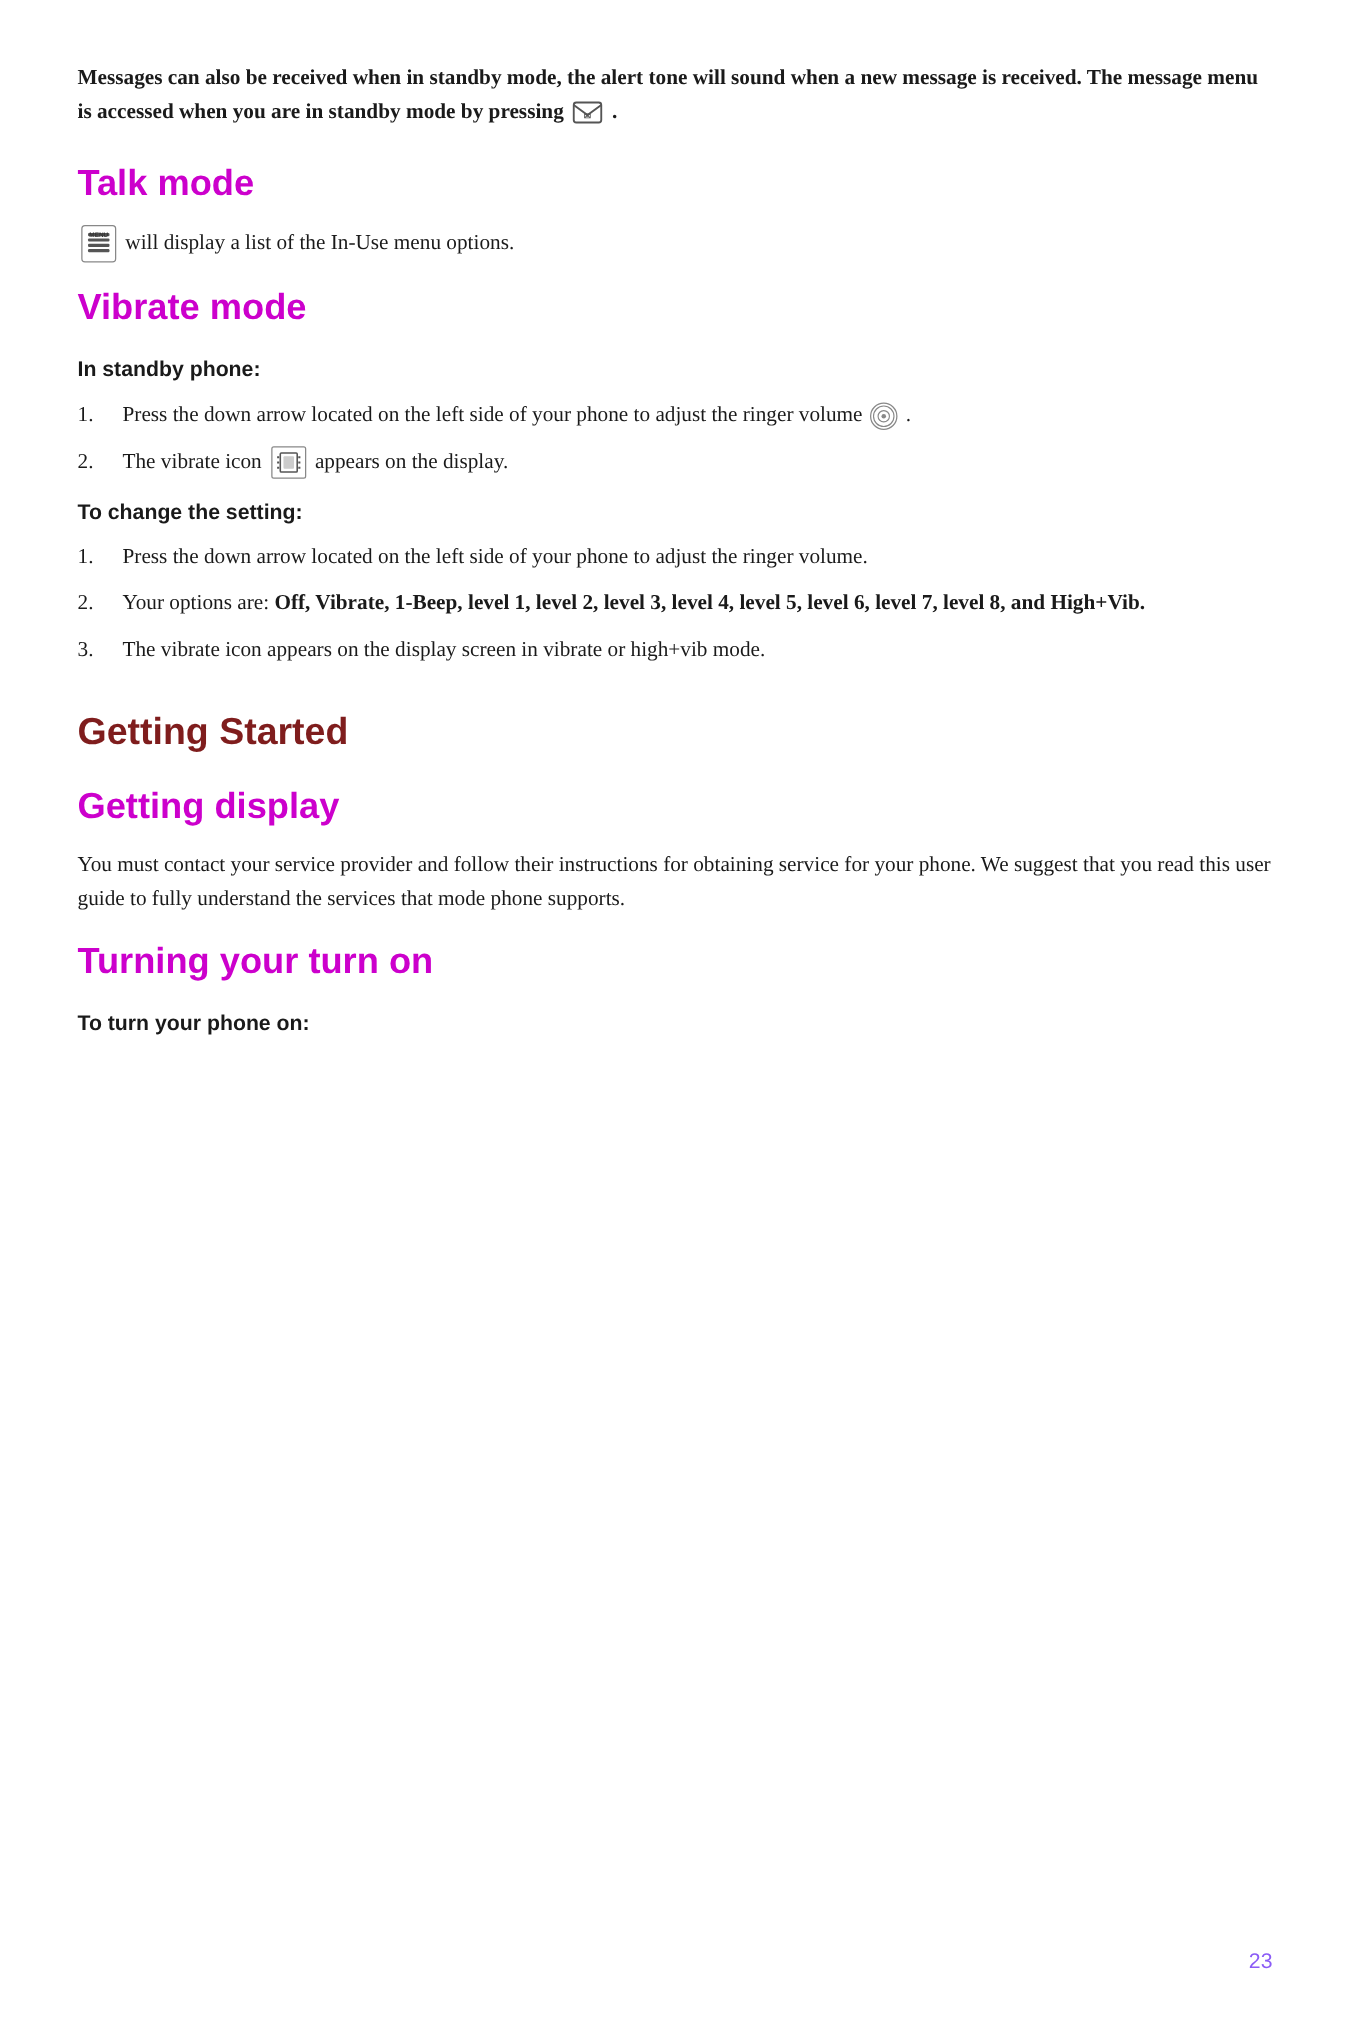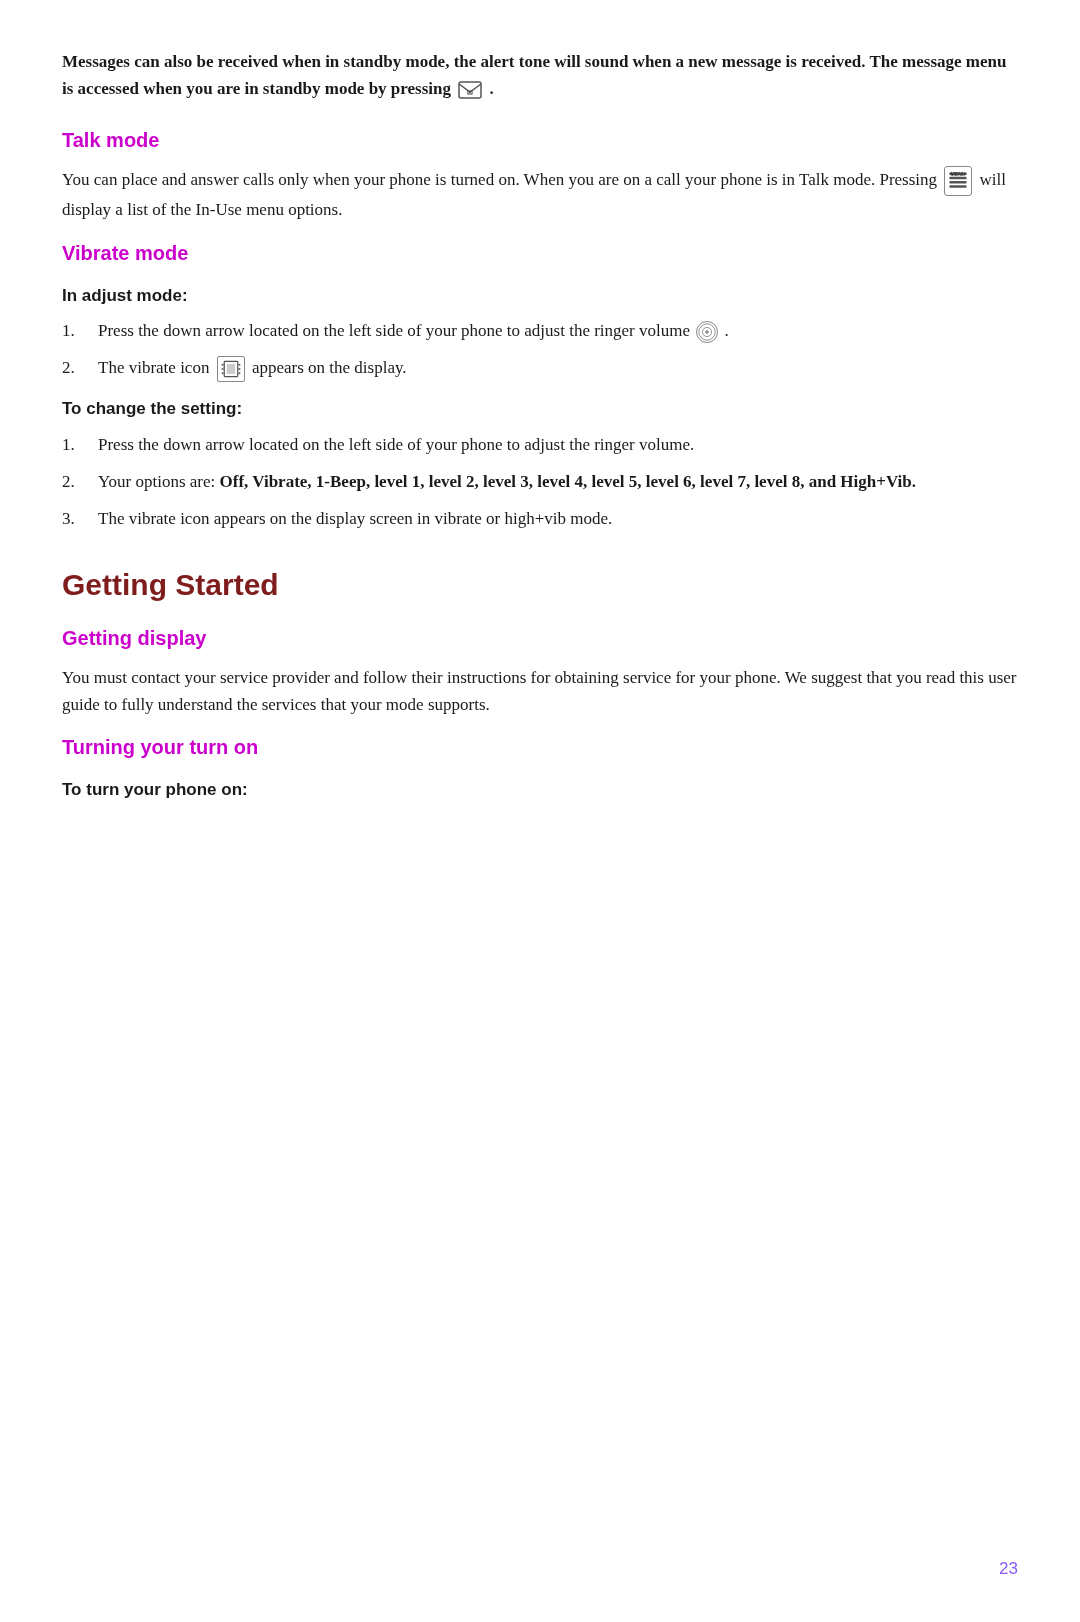--- a/index.html
+++ b/index.html
@@ -22,21 +22,21 @@
 
     .intro-paragraph {
       margin-bottom: 22px;
       font-size: 17px;
       line-height: 1.6;
       font-weight: bold;
     }
 
     .section-heading-purple {
       color: #cc00cc;
-      font-size: 20px;
+      font-size: 29px;
       font-weight: bold;
       font-family: Arial, sans-serif;
       margin-bottom: 10px;
       margin-top: 8px;
     }
 
     .section-heading-large-purple {
       color: #7f1d1d;
       font-size: 30px;
       font-weight: bold;
@@ -110,35 +110,34 @@
     <rect x="2" y="5" width="22" height="16" rx="2" ry="2" fill="none" stroke="#555" stroke-width="1.5"></rect>
     <path d="M2 7 L13 15 L24 7" fill="none" stroke="#555" stroke-width="1.5"></path>
     <text x="13" y="18" text-anchor="middle" font-size="7" fill="#555" font-family="Arial">✉</text>
   </svg>
   <span>.</span>
 </p>
 
 <h2 class="section-heading-purple">Talk mode</h2>
 
 <p class="body-paragraph">
-  <span>You can place and answer calls only when your phone is turned on. When you are on a call your phone is in Talk mode. Pressing</span>
   
   <svg width="28" height="30" viewBox="0 0 28 30" style="vertical-align:middle; margin:0 3px; border:1px solid #888; border-radius:3px; padding:1px;">
     <rect x="4" y="5" width="20" height="3" rx="1" fill="#555"></rect>
     <rect x="4" y="10" width="20" height="3" rx="1" fill="#555"></rect>
     <rect x="4" y="15" width="20" height="3" rx="1" fill="#555"></rect>
     <rect x="4" y="20" width="20" height="3" rx="1" fill="#555"></rect>
     <text x="14" y="9" text-anchor="middle" font-size="6" fill="#333" font-family="Arial, sans-serif" font-weight="bold">MENU</text>
   </svg>
   <span>will display a list of the In-Use menu options.</span>
 </p>
 
 <h2 class="section-heading-purple">Vibrate mode</h2>
 
-<p class="sub-heading-bold">In adjust mode:</p>
+<p class="sub-heading-bold">In standby phone:</p>
 
 <ol class="numbered-list">
   <li>
     <span class="list-number">1.</span>
     <span class="list-content">
       Press the down arrow located on the left side of your phone to adjust the ringer volume
       
       <svg width="22" height="22" viewBox="0 0 22 22" style="vertical-align:middle; margin:0 2px; border:1px solid #888; border-radius:11px;">
         <circle cx="11" cy="11" r="9" fill="none" stroke="#888" stroke-width="1"></circle>
         <circle cx="11" cy="11" r="5" fill="none" stroke="#888" stroke-width="1"></circle>
@@ -187,19 +186,19 @@
     <span class="list-content">
       The vibrate icon appears on the display screen in vibrate or high+vib mode.
     </span>
   </li>
 </ol>
 
 <h1 class="section-heading-large-purple">Getting Started</h1>
 
 <h2 class="section-heading-purple">Getting display</h2>
 
-<p class="body-paragraph">You must contact your service provider and follow their instructions for obtaining service for your phone. We suggest that you read this user guide to fully understand the services that your mode supports.</p>
+<p class="body-paragraph">You must contact your service provider and follow their instructions for obtaining service for your phone. We suggest that you read this user guide to fully understand the services that mode phone supports.</p>
 
 <h2 class="section-heading-purple">Turning your turn on</h2>
 
 <p class="sub-heading-bold">To turn your phone on:</p>
 
 <span class="page-number">23</span>
 
 </body></html>

